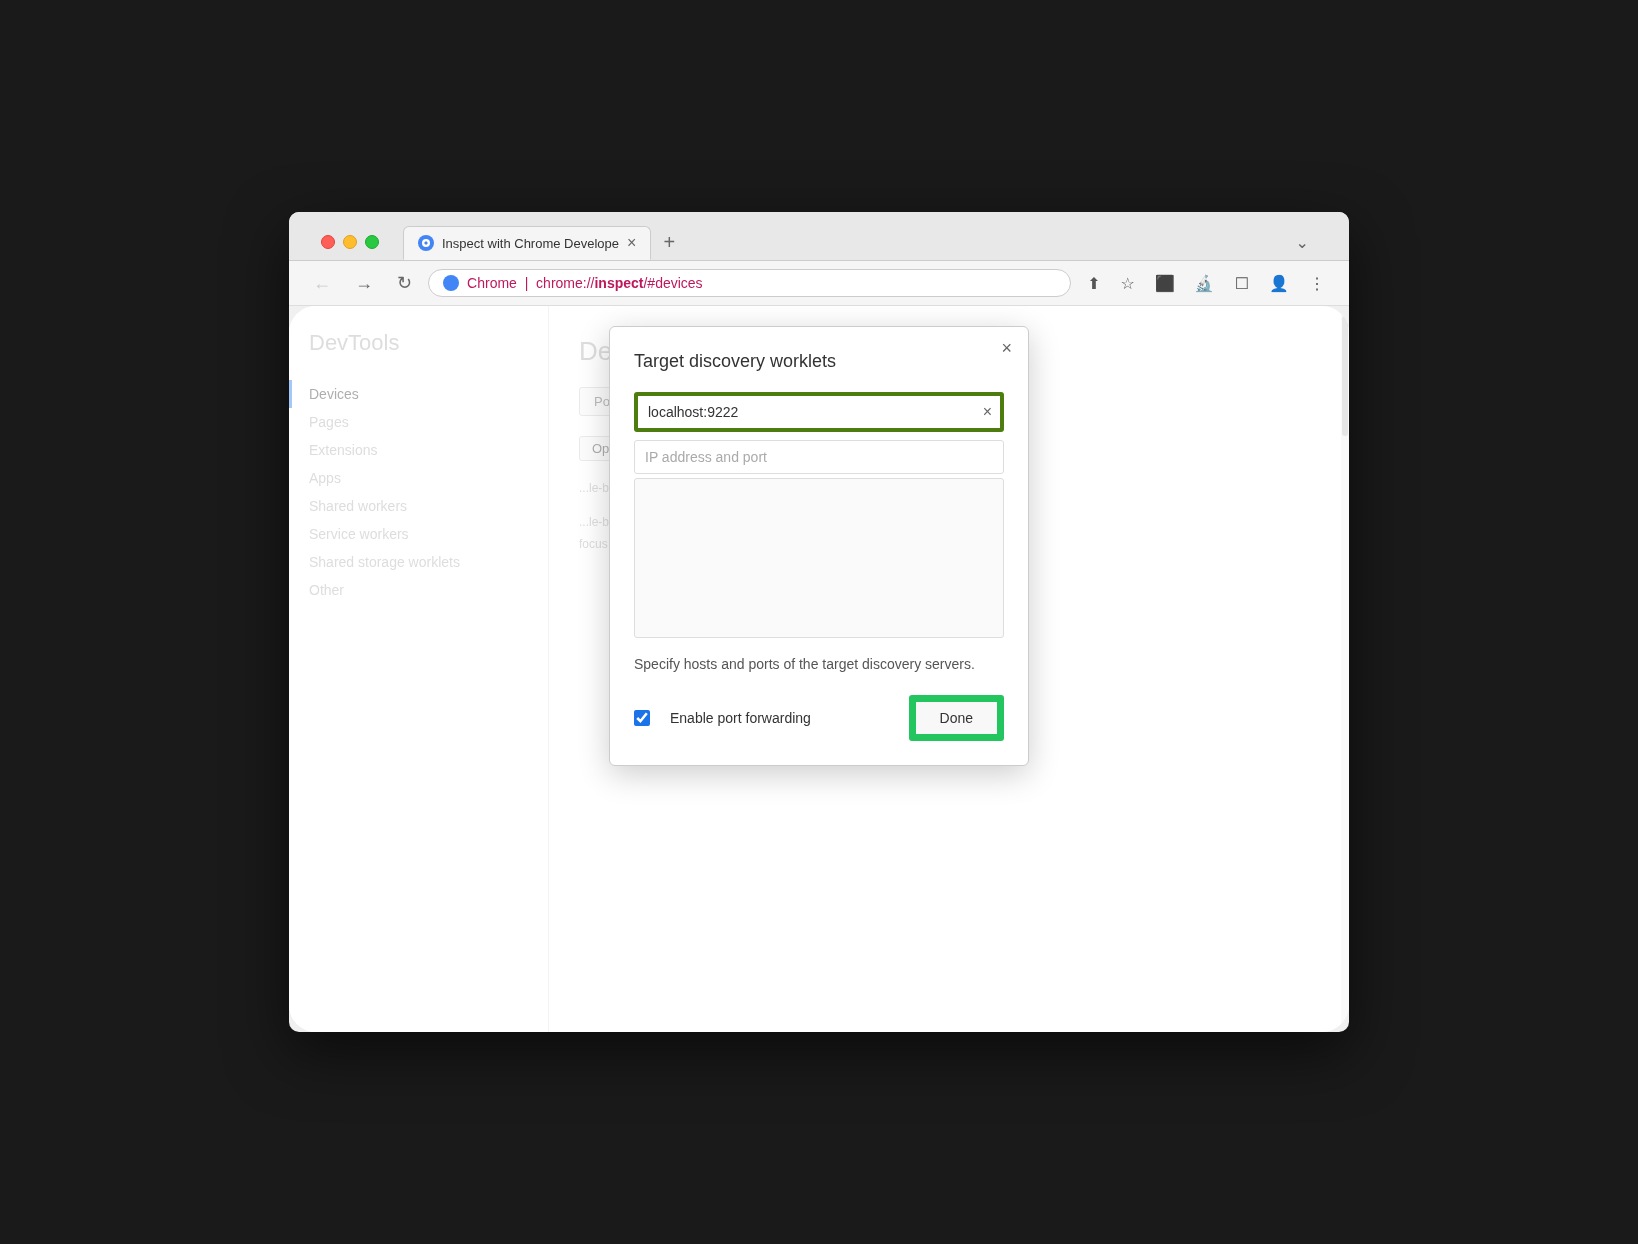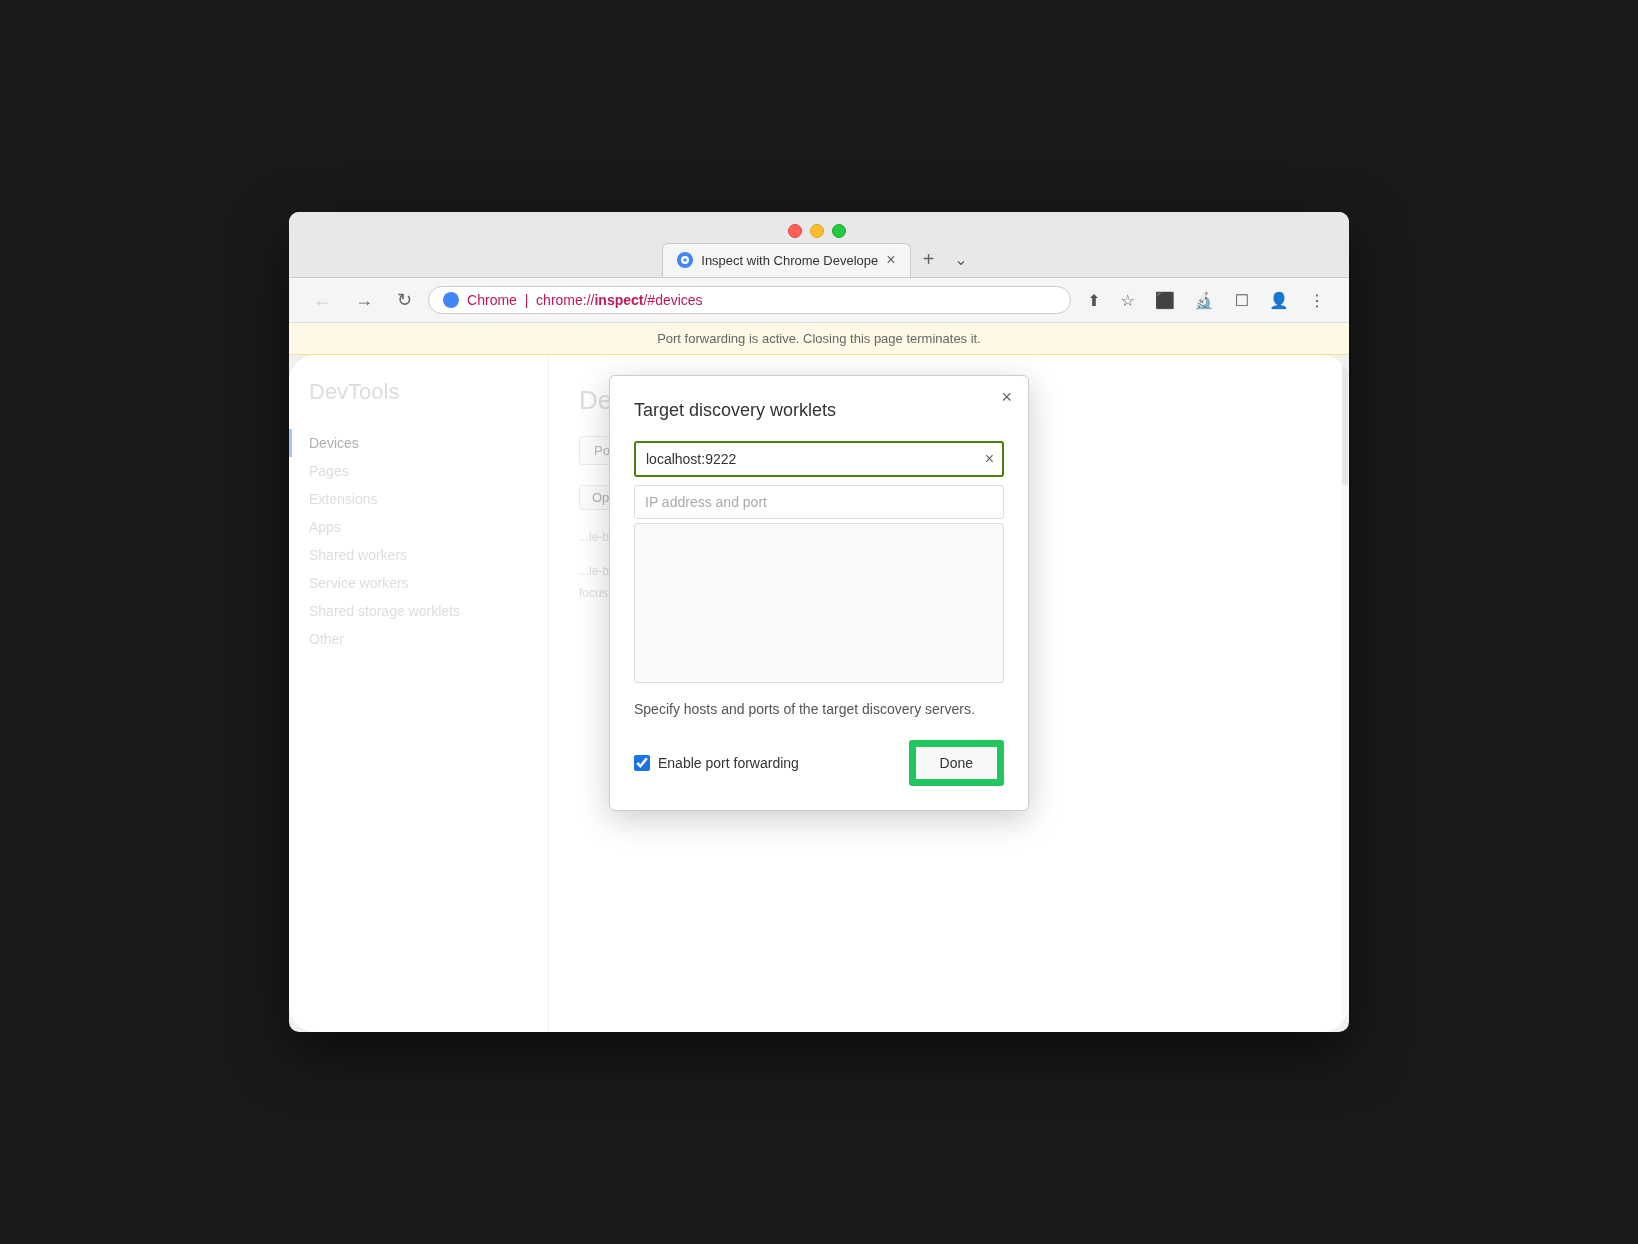--- a/index.html
+++ b/index.html
@@ -19,26 +19,25 @@
       border-radius: 10px;
       overflow: hidden;
       box-shadow: 0 20px 60px rgba(0,0,0,0.6);
       display: flex;
       flex-direction: column;
     }
 
     
     .title-bar {
       background: #e8e8e8;
-      padding: 12px 4px 0;
-      display: flex;
-      align-items: center;
-      gap: 3px;
+      padding: 12px 32px 0;
+      display: flex;
+      align-items: center;
+      gap: 20px;
       border-bottom: 1px solid #ccc;
-      flex-direction: column;
     }
 
     .traffic-lights {
       display: flex;
       gap: 8px;
       margin-right: 4px;
     }
     .traffic-light {
       width: 14px;
       height: 14px;
@@ -357,21 +356,21 @@
     .modal-title {
       font-size: 18px;
       font-weight: 400;
       color: #333;
       margin-bottom: 20px;
     }
 
     .input-row {
       display: flex;
       align-items: center;
-      border: 2px solid #4d7c0f;
+      border: 4px solid #4d7c0f;
       border-radius: 3px;
       margin-bottom: 8px;
       overflow: hidden;
     }
 
     .input-field {
       flex: 1;
       border: none;
       outline: none;
       padding: 8px 10px;
@@ -415,21 +414,21 @@
 
     .modal-footer {
       display: flex;
       align-items: center;
       justify-content: space-between;
     }
 
     .checkbox-label {
       display: flex;
       align-items: center;
-      gap: 8px;
+      gap: 20px;
       font-size: 14px;
       color: #333;
       cursor: pointer;
     }
 
     .checkbox {
       width: 16px;
       height: 16px;
       accent-color: #1a73e8;
     }
@@ -503,23 +502,20 @@
       <button class="nav-icon-btn">⬆</button>
       <button class="nav-icon-btn">☆</button>
       <button class="nav-icon-btn">⬛</button>
       <button class="nav-icon-btn">🔬</button>
       <button class="nav-icon-btn">☐</button>
       <button class="nav-icon-btn">👤</button>
       <button class="nav-icon-btn">⋮</button>
     </div>
   </div>
 
-  <div class="notification-bar">
-    <span>Port forwarding is active. Closing this page terminates it.</span>
-  </div>
 
   <div class="main-content">
 
     <div class="sidebar">
       <div class="sidebar-title">DevTools</div>
       <a class="sidebar-nav-item active">
         <span>Devices</span>
       </a>
       <a class="sidebar-nav-item">
         <span>Pages</span>

